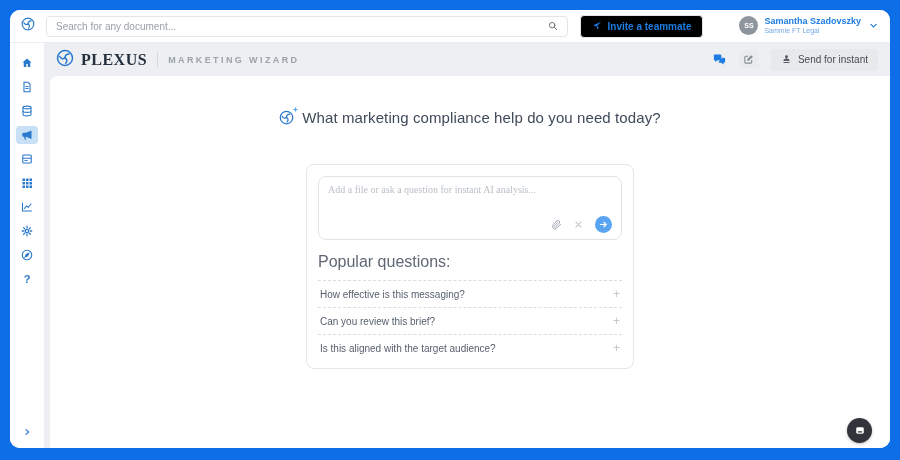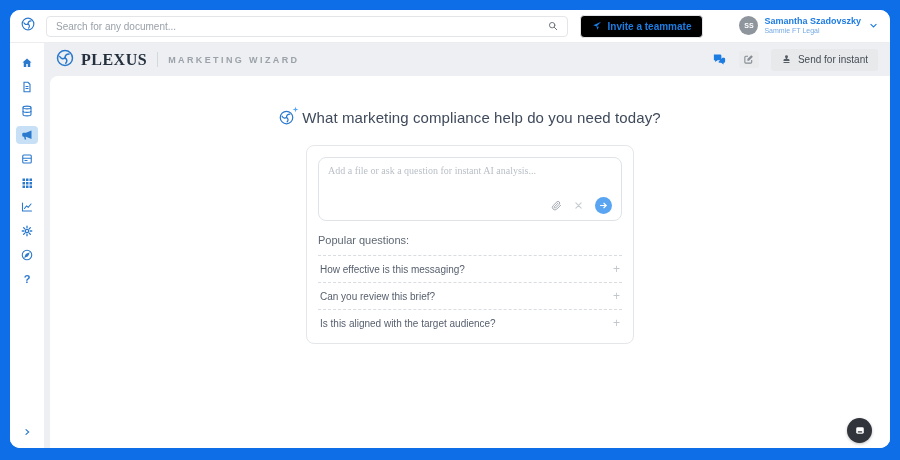--- a/index.html
+++ b/index.html
@@ -82,21 +82,21 @@
   .approve-btn {
     margin-left:12px; height:22px; background:#e7e9eb; border:none; border-radius:3px;
     display:flex; align-items:center; gap:6px; padding:0 10px; font-size:10px;
     color:#454c55; font-family:"Liberation Sans", sans-serif; cursor:pointer; white-space:nowrap;
   }
   .approve-btn svg { color:#565d66; }
 
   
   .panel {
     flex:1; background:#fff; margin-left:6px; border-top-left-radius:8px;
-    display:flex; flex-direction:column; align-items:center; position:relative; min-height:0;
+    display:flex; flex-direction:column; align-items:center; position:relative; min-height:0;gap:19px;
   }
   .title-row { margin-top:33px; display:flex; align-items:center; gap:8px; }
   .spark-wrap { position:relative; display:flex; color:#2b79cc; }
   .sparkle { position:absolute; top:-4px; right:-5px; color:#57a8f2; display:flex; }
   .page-title { font-size:15px; font-weight:500; color:#3f4a5b; letter-spacing:0.1px; }
 
   .card {
     margin-top:19px; width:328px; border:1px solid #e4e6e9; border-radius:8px;
     padding:11px 11px 7px; background:#fff;
   }
@@ -111,21 +111,21 @@
   .composer textarea::placeholder { color:#b9bfc7; }
   .composer-actions {
     position:absolute; right:9px; bottom:6px; display:flex; align-items:center; gap:12px;
   }
   .clip-btn { color:#9aa0a8; display:flex; cursor:pointer; }
   .clear-btn { color:#c6cbd0; display:flex; cursor:pointer; }
   .send-btn {
     width:17px; height:17px; border-radius:50%; background:#5aa5f1; border:none;
     color:#fff; display:flex; align-items:center; justify-content:center; cursor:pointer; padding:0;
   }
-  .popular-label { margin-top:13px; font-size:11px; color:#5f6874; }
+  .popular-label { margin-top:13px; font-size:16px; color:#5f6874; }
   .q-list { margin-top:9px; }
   .q-row {
     border-top:1px dashed #d9dce0; padding:7px 2px; display:flex;
     justify-content:space-between; align-items:center; cursor:pointer;
   }
   .q-text { font-size:10px; color:#565f6d; }
   .q-plus { color:#c2c7cd; font-size:12px; line-height:1; }
 
   .chat-launcher {
     position:absolute; right:18px; bottom:5px; width:25px; height:25px; border-radius:50%;

